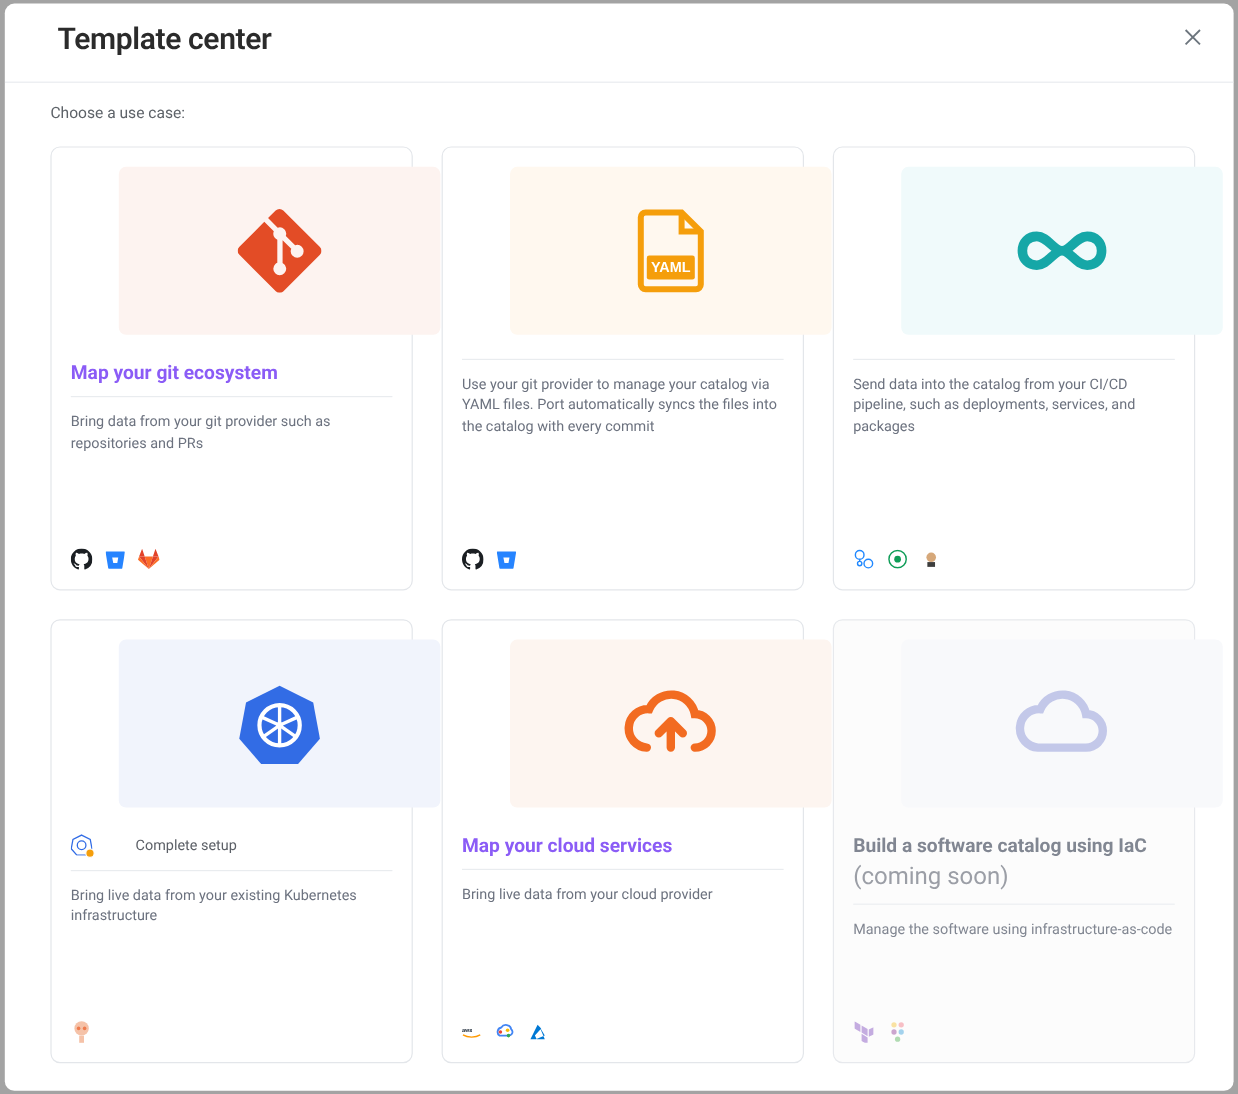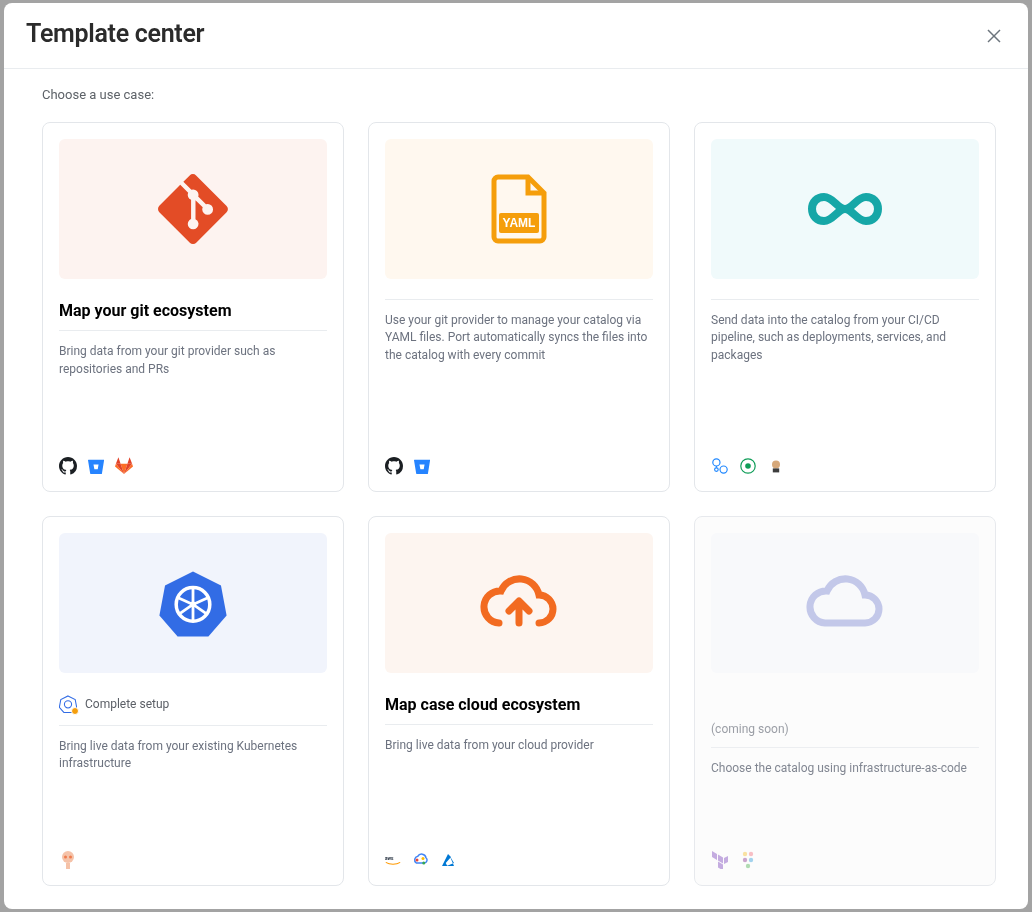--- a/index.html
+++ b/index.html
@@ -23,22 +23,22 @@
       height: 906px;
       background: #ffffff;
       border-radius: 8px;
       display: flex;
       flex-direction: column;
       overflow: hidden;
     }
     .modal-header {
       display: flex;
       justify-content: space-between;
-      align-items: flex-end;
-      padding: 16px 22px 20px 22px;
+      align-items: flex-start;
+      padding: 16px 22px 20px 44px;
       border-bottom: 1px solid #e9ecef;
     }
     .modal-title {
       font-size: 25px;
       font-weight: 600;
       color: #2b2b2b;
       letter-spacing: -0.3px;
     }
     .close-btn {
       width: 24px;
@@ -82,52 +82,54 @@
       cursor: default;
     }
     .card-hero {
       width: 100%;
       height: 140px;
       border-radius: 6px;
       display: flex;
       align-items: center;
       justify-content: center;
       margin-bottom: 20px;
+      margin-left: 40px;
     }
     .hero-git { background: #fdf3f0; }
     .hero-yaml { background: #fff8ef; }
     .hero-cicd { background: #f0fafb; }
     .hero-k8s { background: #f1f4fc; }
     .hero-cloud { background: #fdf5f0; }
     .hero-iac { background: #f7f8fb; }
     .card-title {
       font-size: 16px;
       font-weight: 700;
-      color: #000000;
+      color: #8b5cf6;
       line-height: 1.45;
       margin-bottom: 8px;
     }
     .card-title.disabled-title {
       color: #6c727f;
     }
     .coming-soon {
-      font-size: 12px;
+      font-size: 20px;
       color: #8a8e97;
       font-weight: 400;
     }
     .status-row {
       display: flex;
       align-items: center;
       gap: 8px;
       margin-bottom: 8px;
       padding: 2px 0 4px 0;
     }
     .status-text {
       font-size: 12px;
       color: #5b5f66;
+      margin-left: 28px;
     }
     .status-icon {
       position: relative;
       width: 18px;
       height: 18px;
     }
     .status-badge-dot {
       position: absolute;
       bottom: -2px;
       right: -2px;
@@ -323,21 +325,21 @@
         </div>
       </div>
 
       <div class="template-card">
         <div class="card-hero hero-cloud">
           <svg width="80" height="56" viewBox="0 0 80 56" fill="none">
             <path d="M60 48a14 14 0 0 0 0-28 20 20 0 0 0-38-4A14 14 0 0 0 20 48" stroke="#f26b21" stroke-width="7" stroke-linecap="round" fill="none"></path>
             <path d="M40 48V28M30 36l10-10 10 10" stroke="#f26b21" stroke-width="7" stroke-linecap="round" stroke-linejoin="round" fill="none"></path>
           </svg>
         </div>
-        <h3 class="card-title">Map case cloud ecosystem</h3>
+        <h3 class="card-title">Map your cloud services</h3>
         <hr class="card-divider">
         <p class="card-description">Bring live data from your cloud provider</p>
         <div class="card-spacer"></div>
         <div class="card-footer">
           <span class="provider-icon sm">
             <svg width="20" height="14" viewBox="0 0 20 14">
                 <text x="0" y="7" font-size="6" font-weight="700" fill="#232f3e">aws</text>
                 <path d="M1 10c5 3 13 3 18 0" stroke="#ff9900" stroke-width="1.3" fill="none"></path>
               </svg>
           </span>
@@ -357,25 +359,25 @@
         </div>
       </div>
 
       <div class="template-card disabled">
         <div class="card-hero hero-iac">
           <svg width="80" height="56" viewBox="0 0 80 56" fill="none">
             <path d="M60 48a14 14 0 0 0 0-28 20 20 0 0 0-38-4A14 14 0 0 0 20 48h40z" stroke="#b9bfe6" stroke-width="7" stroke-linecap="round" fill="none"></path>
           </svg>
         </div>
         <h3 class="card-title disabled-title">
-          <br>
+          <span>Build a software catalog using IaC</span><br>
           <span class="coming-soon">(coming soon)</span>
         </h3>
         <hr class="card-divider">
-        <p class="card-description">Choose the catalog using infrastructure-as-code</p>
+        <p class="card-description">Manage the software using infrastructure-as-code</p>
         <div class="card-spacer"></div>
         <div class="card-footer">
           <span class="provider-icon">
             <svg width="16" height="18" viewBox="0 0 16 18">
                 <path d="M0 0v6l5 3V3zM6 3.5v6l5 3v-6zM6 10.5v6l5 3v-6zM12 7v6l4-2V5z" fill="#7b42bc"></path>
               </svg>
           </span>
           <span class="provider-icon">
             <svg width="14" height="18" viewBox="0 0 14 18">
                 <circle cx="4" cy="3" r="2.2" fill="#f7bf2a"></circle>

